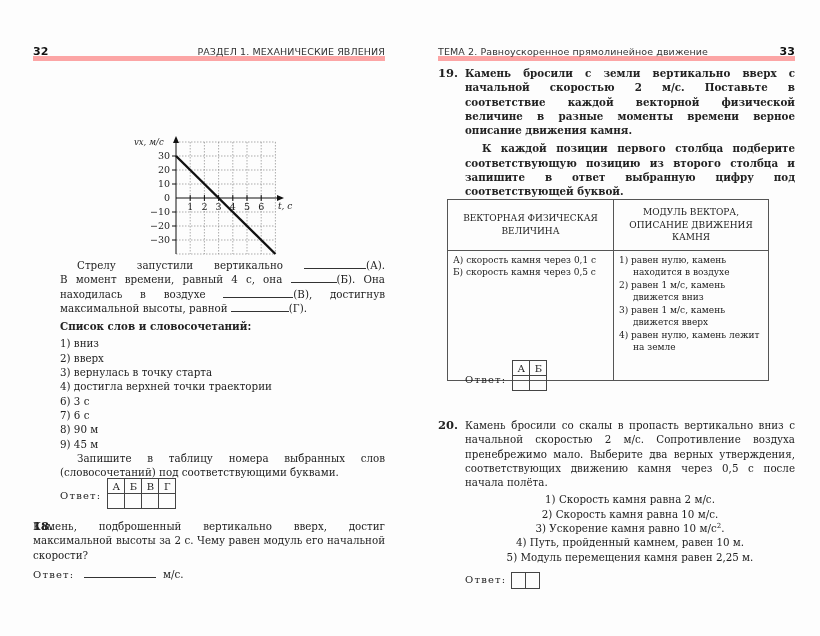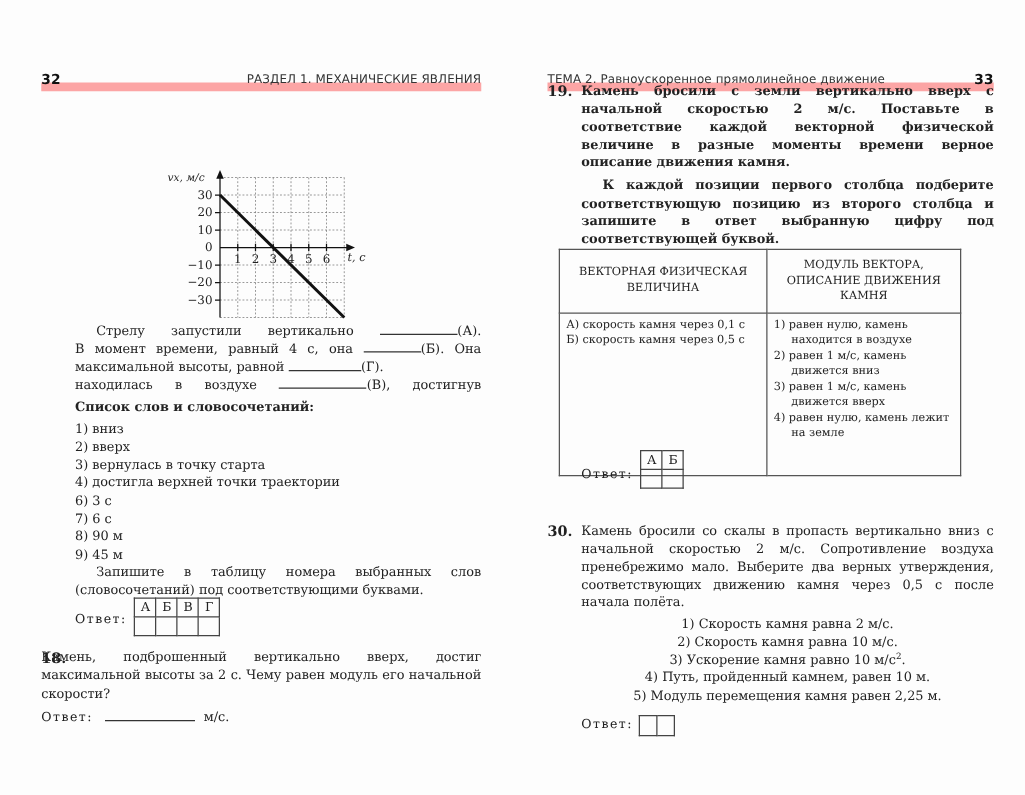--- a/index.html
+++ b/index.html
@@ -5,23 +5,23 @@
   * { box-sizing: border-box; margin: 0; padding: 0; }
   html, body { width: 820px; height: 636px; background: #fdfdfd; overflow: hidden; }
   body { position: relative; font-family: "DejaVu Serif", "Liberation Serif", serif; color: #222; }
 
   .page { position: absolute; top: 0; height: 636px; }
   .page-left { left: 0; width: 410px; }
   .page-right { left: 410px; width: 410px; }
 
   .running-head {
     position: absolute; top: 45px; height: 16px;
-    border-bottom: 7px solid #fca5a5;
+    border-bottom: 5px solid #fca5a5;
     font-family: "DejaVu Sans", "Liberation Sans", sans-serif;
-    font-size: 9.5px; color: #333; letter-spacing: 0.1px; margin-top: 12px;
+    font-size: 9.5px; color: #333; letter-spacing: 0.1px;
   }
   .page-left .running-head { left: 33px; width: 352px; }
   .page-right .running-head { left: 28px; width: 357px; }
   .pnum { position: absolute; top: 0; font-weight: bold; font-size: 11px; color: #111; }
   .page-left .pnum { left: 0; }
   .page-right .pnum { right: 0; }
   .rtitle { position: absolute; top: 1px; }
   .page-left .rtitle { right: 0; }
   .page-right .rtitle { left: 0; }
 
@@ -120,27 +120,27 @@
   <div class="task" style="left:60px; top:258px; width:325px;">
     <div class="task-text">
       <div style="text-align:justify; text-align-last:justify; text-indent:17px;">
         <span>Стрелу запустили вертикально</span>
         <span class="blank" style="width:62px;"></span><span>(А).</span>
       </div>
       <div style="text-align:justify; text-align-last:justify;">
         <span>В момент времени, равный 4 с, она</span>
         <span class="blank" style="width:46px;"></span><span>(Б). Она</span>
       </div>
+      <div style="text-align:justify; text-align-last:justify;">
+        <span>находилась в воздухе</span>
+        <span class="blank" style="width:70px;"></span><span>(В), достигнув</span>
+      </div>
       <div>
         <span>максимальной высоты, равной</span>
         <span class="blank" style="width:58px;"></span><span>(Г).</span>
-      </div>
-      <div style="text-align:justify; text-align-last:justify;">
-        <span>находилась в воздухе</span>
-        <span class="blank" style="width:70px;"></span><span>(В), достигнув</span>
       </div>
     </div>
     <div class="bold-text" style="margin-top:4px;">Список слов и словосочетаний:</div>
     <div style="margin-top:3px;">
       <div class="list-item">1) вниз</div>
       <div class="list-item">2) вверх</div>
       <div class="list-item">3) вернулась в точку старта</div>
       <div class="list-item">4) достигла верхней точки траектории</div>
       <div class="list-item">6) 3 с</div>
       <div class="list-item">7) 6 с</div>
@@ -224,21 +224,21 @@
       </tr>
       <tr>
         <td></td>
         <td></td>
       </tr>
     </tbody>
       </table>
   </div>
 
   <div class="task" style="left:28px; top:418px; width:357px;">
-    <span class="task-num" style="left:0; top:0;">30.</span>
+    <span class="task-num" style="left:0; top:0;">20.</span>
     <div class="task-text" style="margin-left:27px;">Камень бросили со скалы в пропасть вертикально вниз с начальной скоростью 2 м/с. Сопротивление воздуха пренебрежимо мало. Выберите два верных утверждения, соответствующих движению камня через 0,5 с после начала полёта.</div>
     <div style="margin-left:27px; margin-top:3px;text-align:center;">
       <div class="list-item">1) Скорость камня равна 2 м/с.</div>
       <div class="list-item">2) Скорость камня равна 10 м/с.</div>
       <div class="list-item"><span>3) Ускорение камня равно 10 м/с</span><sup>2</sup><span>.</span></div>
       <div class="list-item">4) Путь, пройденный камнем, равен 10 м.</div>
       <div class="list-item">5) Модуль перемещения камня равен 2,25 м.</div>
     </div>
     <div style="margin-left:27px; margin-top:8px; display:flex; align-items:center;">
       <span class="answer-label" style="margin-right:5px;">Ответ:</span>

